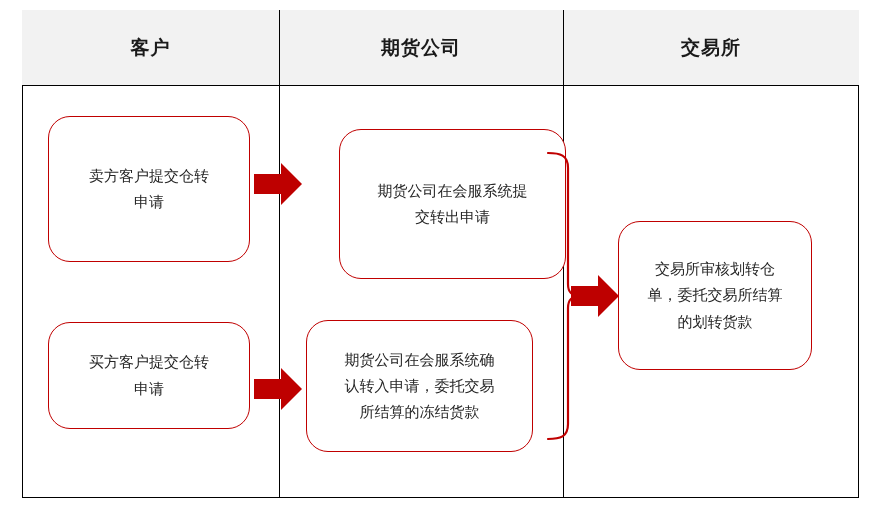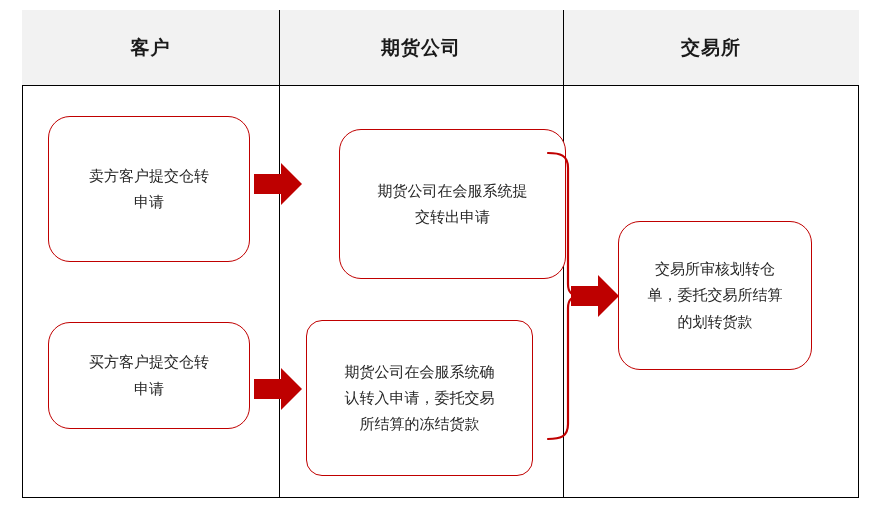--- a/index.html
+++ b/index.html
@@ -84,21 +84,21 @@
     padding: 6px 16px;
   }
   .node .node-text {
     display: block;
     width: 100%;
   }
 
   #node-seller-apply   { left: 48px;  top: 116px; width: 202px; height: 146px; }
   #node-buyer-apply    { left: 48px;  top: 322px; width: 202px; height: 107px; }
   #node-transfer-out   { left: 306px; top: 129px; width: 227px; height: 150px; margin-left: 33px; }
-  #node-transfer-in    { left: 306px; top: 320px; width: 227px; height: 156px; border-radius: 16px; }
+  #node-transfer-in    { left: 306px; top: 320px; width: 227px; height: 132px; }
   #node-exchange-audit { left: 618px; top: 221px; width: 194px; height: 149px; font-family: Liberation Serif, serif; }
 
   
   .arrow {
     position: absolute;
     color: #BE0000;
   }
   #arrow-seller-to-out   { left: 254px; top: 163px; width: 48px; height: 42px; }
   #arrow-buyer-to-in     { left: 254px; top: 368px; width: 48px; height: 42px; }
   #arrow-bracket-to-exch { left: 571px; top: 275px; width: 48px; height: 42px; }

